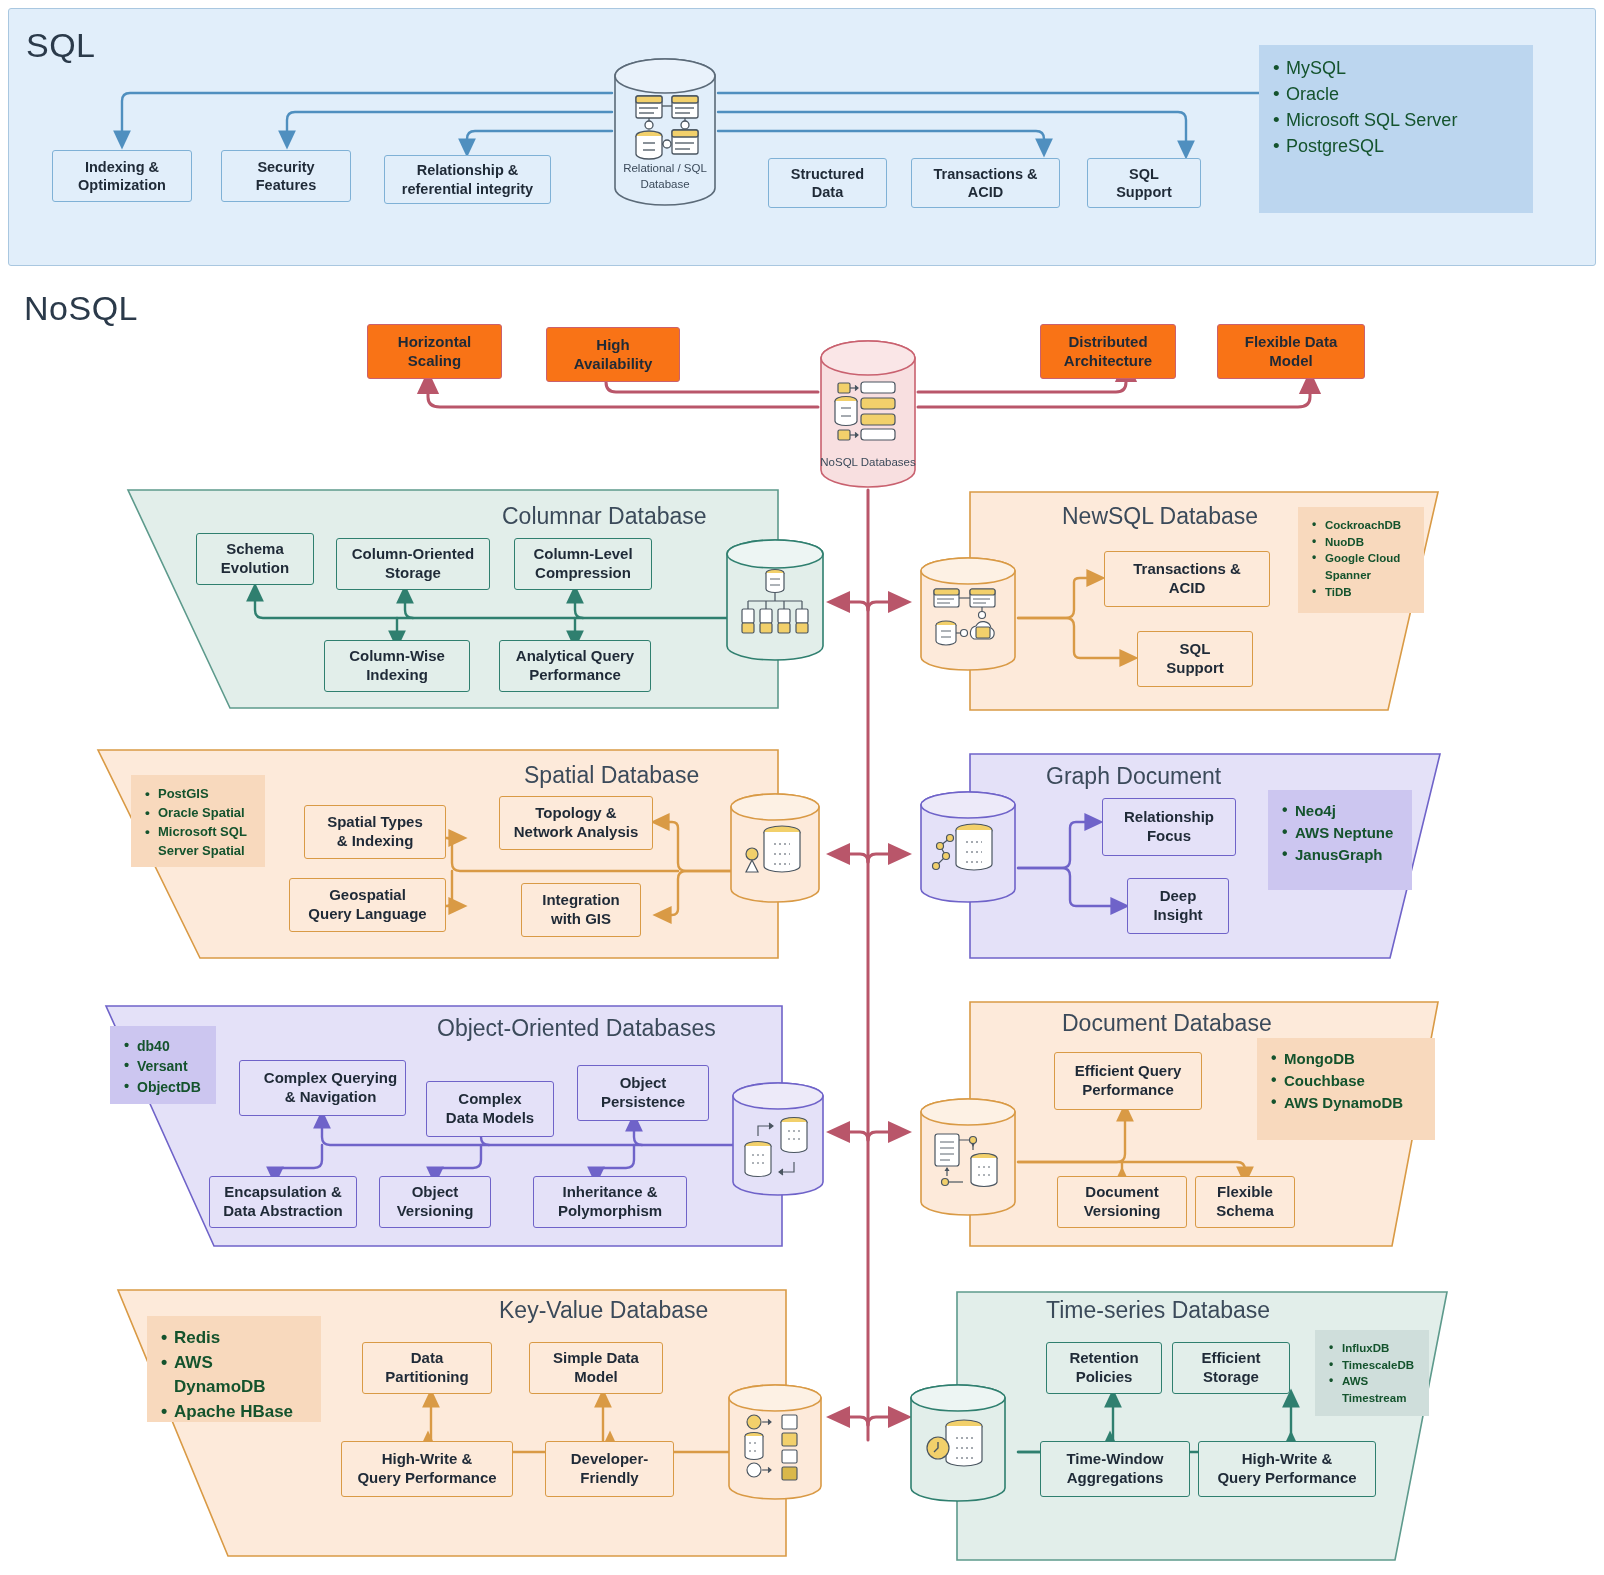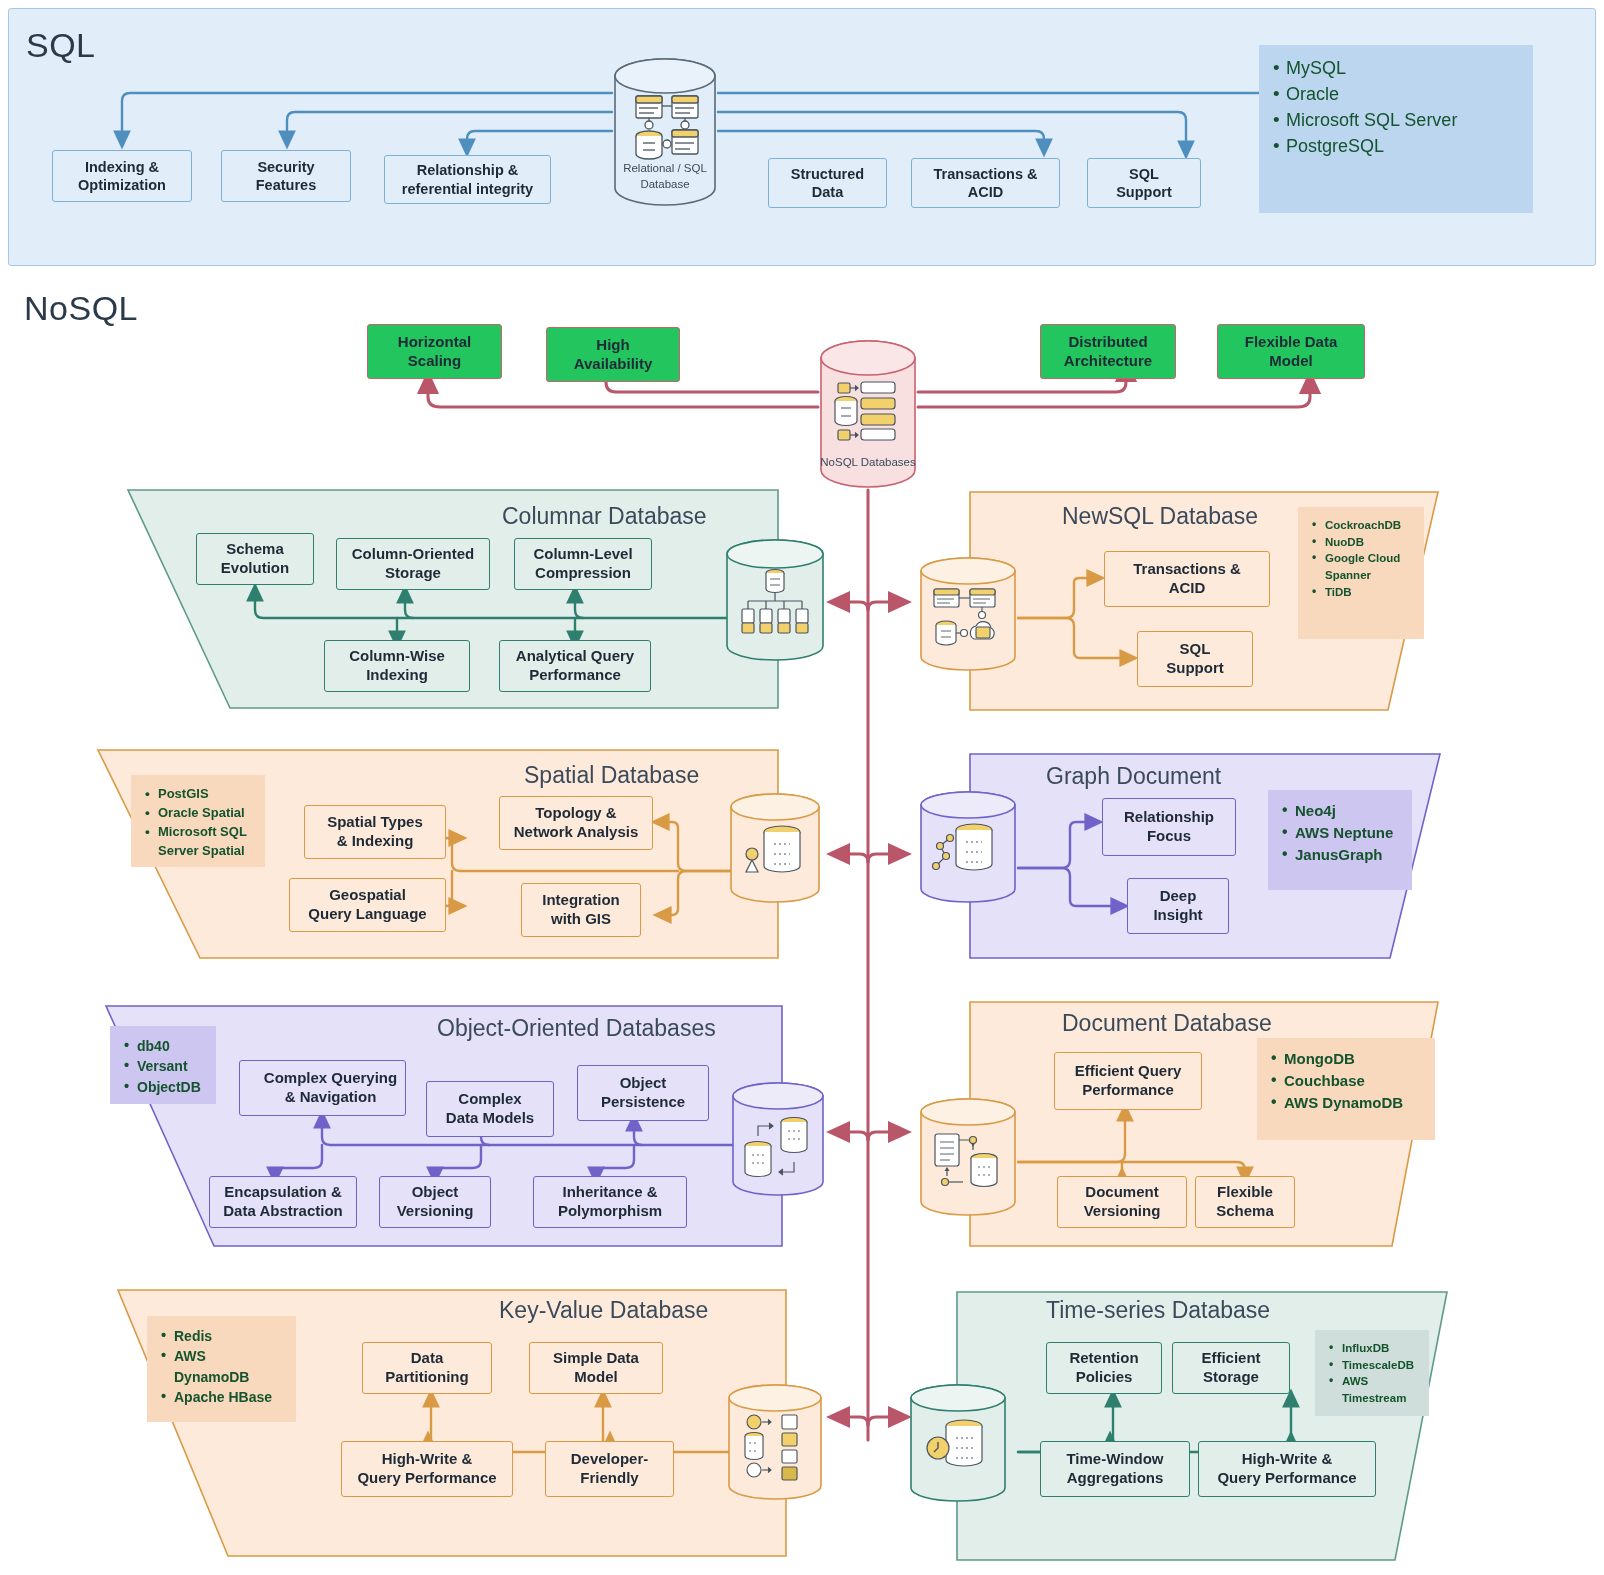--- a/index.html
+++ b/index.html
@@ -35,21 +35,21 @@
     position: absolute;
     display: flex; align-items: center; justify-content: center;
     text-align: center;
     font-weight: bold;
     color: #1f2a37;
     border-radius: 3px;
     line-height: 1.25;
     padding: 2px 4px;
   }
   .box-blue  { background:#e1eefa; border:1px solid #7fb1d6; font-size:14.5px; }
-  .box-pink  { background:#22c55e; border:1px solid #c9616f; font-size:15px; }
+  .box-pink  { background:#f97316; border:1px solid #c9616f; font-size:15px; }
   .box-teal  { background:#e2eeea; border:1px solid #2f7f6f; font-size:15px; }
   .box-orange{ background:#fdeada; border:1px solid #d99a45; font-size:15px; }
   .box-purple{ background:#e4e1f8; border:1px solid #6f63c9; font-size:15px; }
 
   
   .chip { position: absolute; padding: 10px 12px; }
   .chip ul { list-style: none; }
   .chip li {
     position: relative; padding-left: 15px;
     line-height: 1.45; color:#14532d;
@@ -292,21 +292,21 @@
       </g>
     </svg>
   </div>
 
   <div class="trap" style="left:968px; top:490px; width:526px; height:222px;">
     <svg viewBox="0 0 526 222" preserveAspectRatio="none">
       <polygon points="2,2 470,2 420,220 2,220" fill="#fdeada" stroke="#d99a45" stroke-width="1.6"></polygon>
     </svg>
   </div>
   <div class="trap-label" style="left:1062px; top:503px;">NewSQL Database</div>
-  <div class="chip chip-orange" style="left:1298px; top:507px; width:126px; height:132px; font-size:11.5px; font-weight:bold;">
+  <div class="chip chip-orange" style="left:1298px; top:507px; width:126px; height:106px; font-size:11.5px; font-weight:bold;">
     <ul>
       <li>CockroachDB</li>
       <li>NuoDB</li>
       <li>Google Cloud</li>
       <li class="cont">Spanner</li>
       <li>TiDB</li>
     </ul>
   </div>
   <svg class="wires">
     <g fill="none" stroke="#d99a45" stroke-width="2.4" stroke-linecap="round" stroke-linejoin="round">
@@ -557,21 +557,21 @@
       </g>
     </svg>
   </div>
 
   <div class="trap" style="left:96px; top:1288px; width:692px; height:270px;">
     <svg viewBox="0 0 692 270" preserveAspectRatio="none">
       <polygon points="22,2 690,2 690,268 132,268" fill="#fdeada" stroke="#d99a45" stroke-width="1.6"></polygon>
     </svg>
   </div>
   <div class="trap-label" style="left:499px; top:1297px;">Key-Value Database</div>
-  <div class="chip chip-orange" style="left:147px; top:1316px; width:149px; height:106px; font-size:14px; font-weight:bold;">
+  <div class="chip chip-orange" style="left:147px; top:1316px; width:174px; height:106px; font-size:17px; font-weight:bold;">
     <ul>
       <li>Redis</li>
       <li>AWS DynamoDB</li>
       <li>Apache HBase</li>
     </ul>
   </div>
   <svg class="wires">
     <g fill="none" stroke="#d99a45" stroke-width="2.4" stroke-linecap="round" stroke-linejoin="round">
       <path d="M740,1452 H439 Q431,1452 431,1444 V1398" marker-end="url(#ar-orange)"></path>
       <path d="M431,1452 V1468 Q431,1476 428,1476 V1440" marker-end="url(#ar-orange)"></path>

